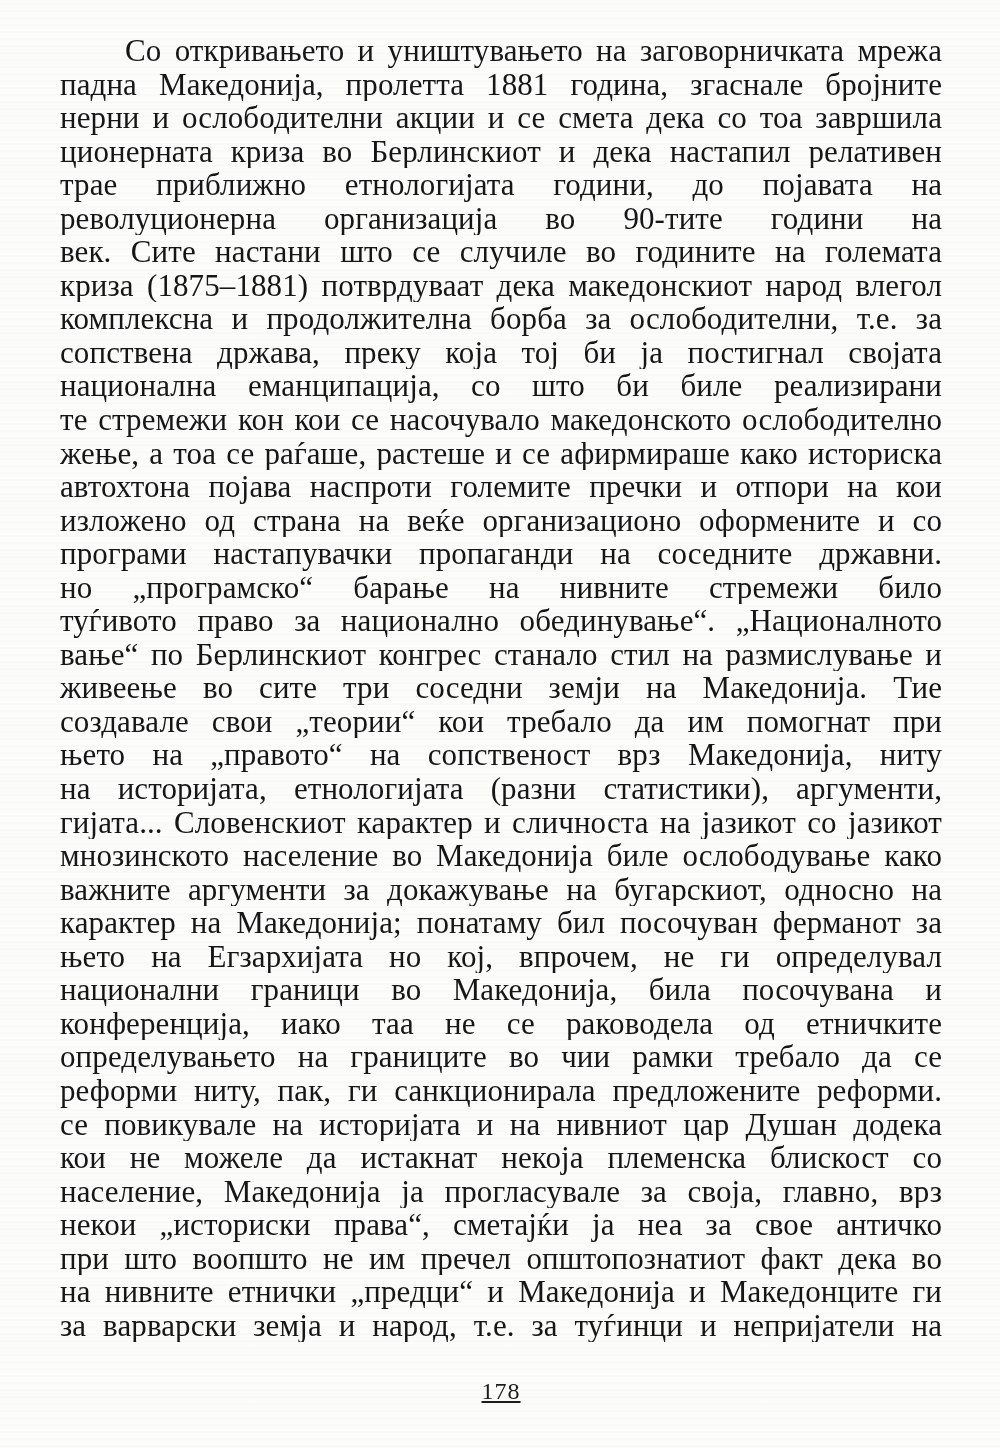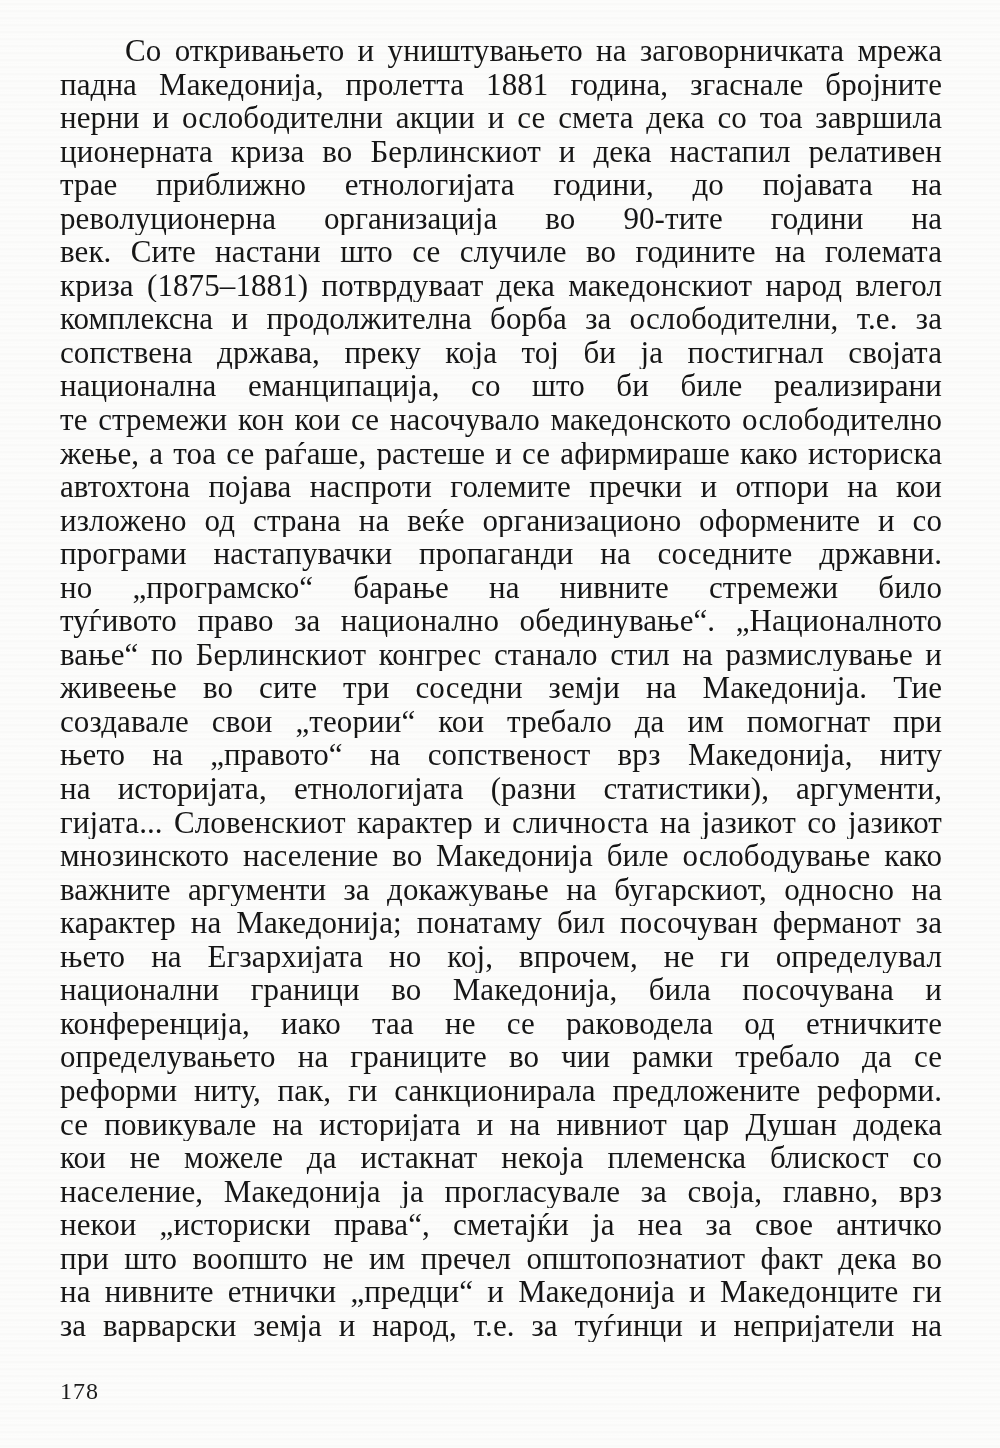--- a/index.html
+++ b/index.html
@@ -41,23 +41,25 @@
     -moz-text-align-last: justify;
     word-spacing: 1px;
     letter-spacing: 0.1px;
     color: #161616;
   }
   .paragraph .line.first {
     text-indent: 65px;
   }
   .folio {
     margin-top: 36px;
+    text-align: center;
     font-size: 24px;
     letter-spacing: 1px;
     color: #1c1c1c;
+    text-decoration: underline;
   }
 </style>
 </head>
 <body>
 
 <div class="page">
   <div class="paragraph">
       <div class="line first">Со откривањето и уништувањето на заговорничката мрежа во за-</div>
       <div class="line">падна Македонија, пролетта 1881 година, згаснале бројните револуцио-</div>
       <div class="line">нерни и ослободителни акции и се смета дека со тоа завршила револу-</div>

